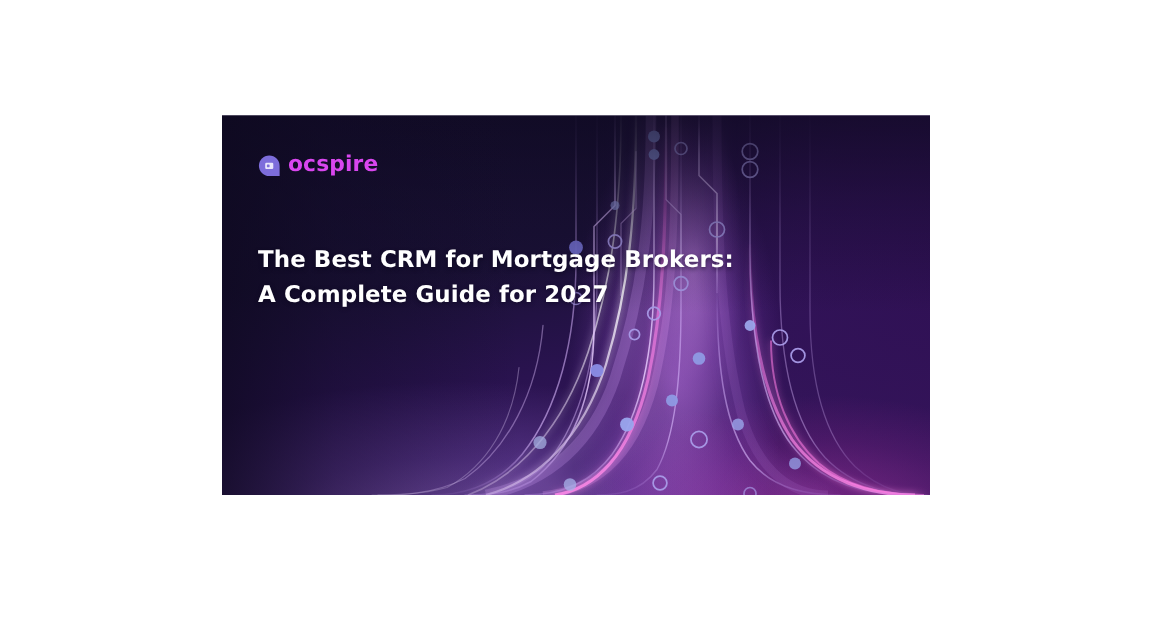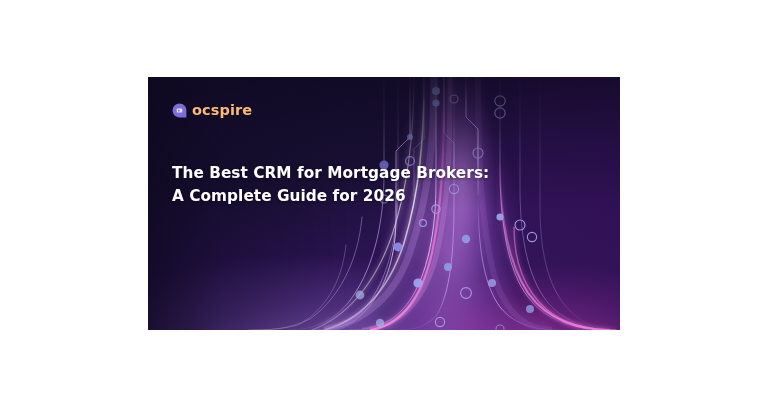--- a/index.html
+++ b/index.html
@@ -94,21 +94,21 @@
     align-items: center;
     gap: 5px;
     z-index: 6;
   }
   #brand-mark {
     width: 15px;
     height: 15px;
     display: block;
   }
   #brand-wordmark {
-    color: #fdba74;
+    color: #d946ef;
     font-size: 14.5px;
     font-weight: 600;
     letter-spacing: 0.1px;
     line-height: 1;
     font-family: "DejaVu Sans", sans-serif;
   }
 
   
   #hero-title {
     position: absolute;
@@ -258,16 +258,16 @@
 
     <div id="brand-logo">
       <svg id="brand-mark" viewBox="0 0 20 20">
         <path d="M10 0.8 C15.1 0.8 19.2 4.9 19.2 10 L19.2 19.2 L10 19.2 C4.9 19.2 0.8 15.1 0.8 10 C0.8 4.9 4.9 0.8 10 0.8 Z" fill="#7d6ddb"></path>
         <rect x="6.4" y="7.4" width="7.2" height="5.4" rx="1.1" fill="#e9e6fb"></rect>
         <rect x="7.9" y="8.9" width="2.4" height="2.4" rx="0.4" fill="#7d6ddb"></rect>
       </svg>
       <span id="brand-wordmark">ocspire</span>
     </div>
 
-    <h1 id="hero-title">The Best CRM for Mortgage Brokers: A Complete Guide for 2026</h1>
+    <h1 id="hero-title">The Best CRM for Mortgage Brokers: A Complete Guide for 2027</h1>
 
   </div>
 </div>
 
 </body></html>

